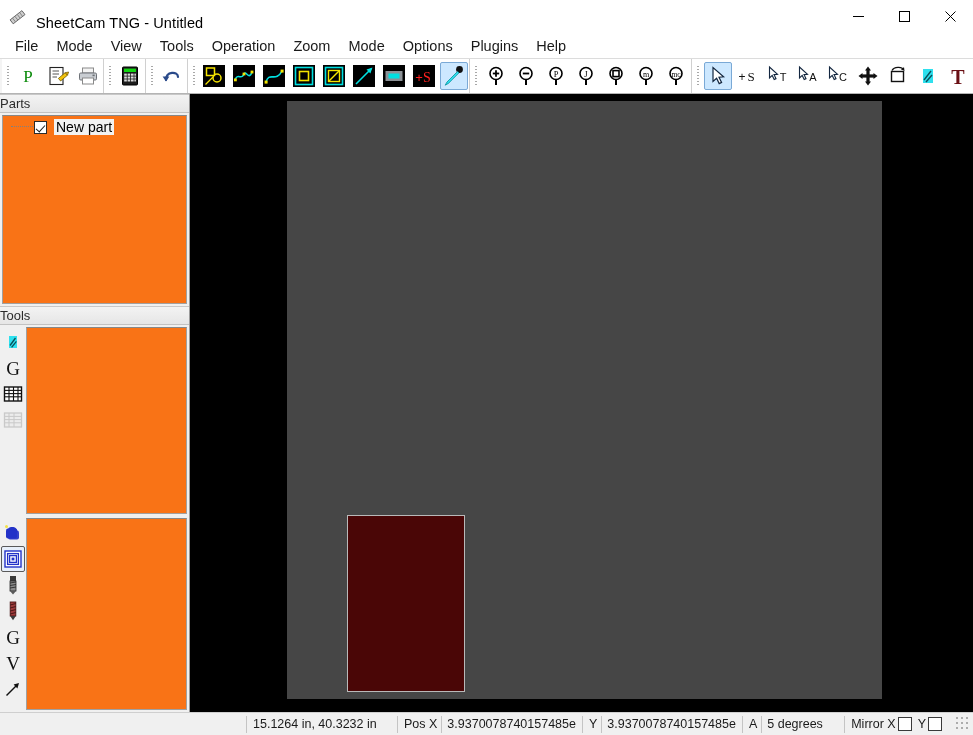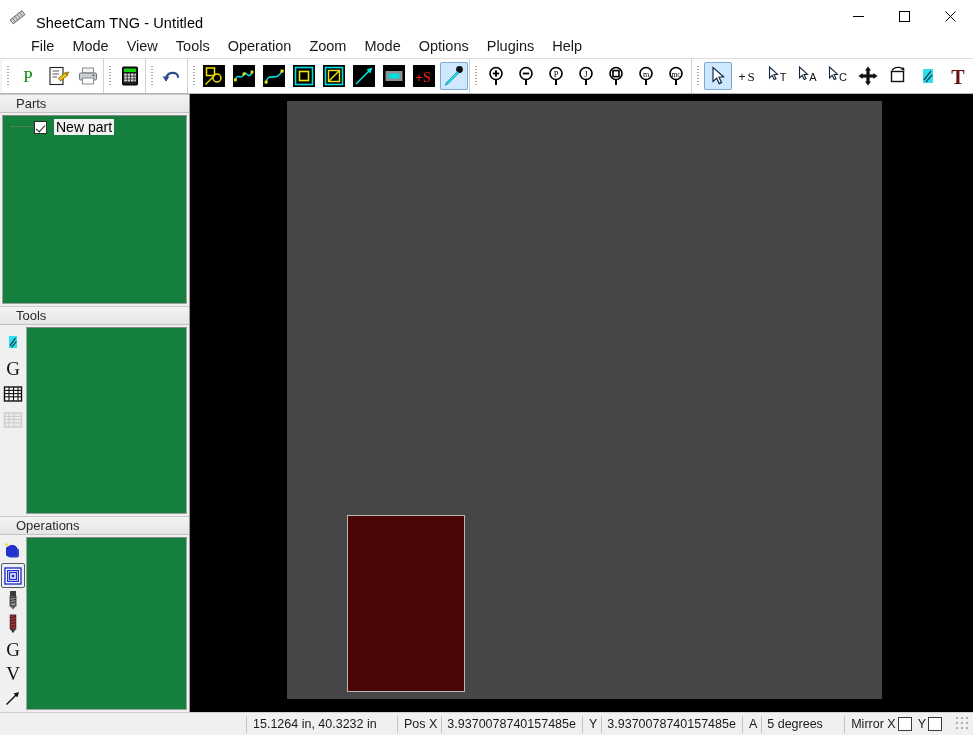--- a/index.html
+++ b/index.html
@@ -47,21 +47,20 @@
   .winbtn svg { display:block; }
 
   
   .menubar {
     height: 25px;
     background: #ffffff;
     display: flex;
     align-items: center;
     padding-left: 6px;
     flex: 0 0 auto;
-    margin-left: 16px;
   }
   .menuitem {
     font-size: 14.5px;
     color: #1a1a1a;
     padding: 2px 9px;
     cursor: default;
     white-space: nowrap;
   }
 
   
@@ -126,30 +125,30 @@
     border-right: 1px solid #9a9a9a;
     box-sizing: border-box;
   }
   .panel { display:flex; flex-direction: column; min-height: 0; }
   .panel-head {
     height: 19px;
     background: linear-gradient(to bottom,#f3f3f3,#e6e6e6);
     border-top: 1px solid #c8c8c8;
     border-bottom: 1px solid #c2c2c2;
     display: flex; align-items: center;
-    padding-left: 16px;
+    padding-left: 0;
     font-size: 13px;
     color: #2b2b2b;
     flex: 0 0 auto;
     box-sizing: border-box;
   }
   .panel-body { flex: 1 1 auto; display:flex; min-height:0; padding: 2px 2px 2px 0; box-sizing:border-box;}
   .panel-list {
     flex: 1 1 auto;
-    background: #15803d;
+    background: #f97316;
     border: 1px solid #a0a0a0;
     border-top-color:#878787;
     box-sizing: border-box;
     overflow: hidden;
     position: relative;
   }
   .vtools {
     width: 26px;
     flex: 0 0 26px;
     display: flex;
@@ -644,21 +643,20 @@
                 <line x1="6" y1="2" x2="6" y2="16" stroke="#9a9a9a" stroke-width="1"></line>
                 <line x1="11" y1="2" x2="11" y2="16" stroke="#9a9a9a" stroke-width="1"></line>
               </svg>
             </div>
           </div>
           <div class="panel-list"></div>
         </div>
       </div>
 
       <div class="panel" style="flex:1 1 auto;">
-        <div class="panel-head">Operations</div>
         <div class="panel-body">
           <div class="vtools">
             <div class="vbtn">
               <svg width="18" height="18" viewBox="0 0 18 18">
                 <circle cx="2.5" cy="2.5" r="1.5" fill="#f2e246"></circle>
                 <rect x="2" y="4.5" width="11" height="10" rx="2" fill="#2332c8"></rect>
                 <path d="M4 4.5 C8 1.5, 14 3.5, 13.5 8.5" fill="#2332c8"></path>
                 <rect x="4" y="6.5" width="11" height="9" rx="2" fill="#2332c8" opacity="0.92"></rect>
               </svg>
             </div>

